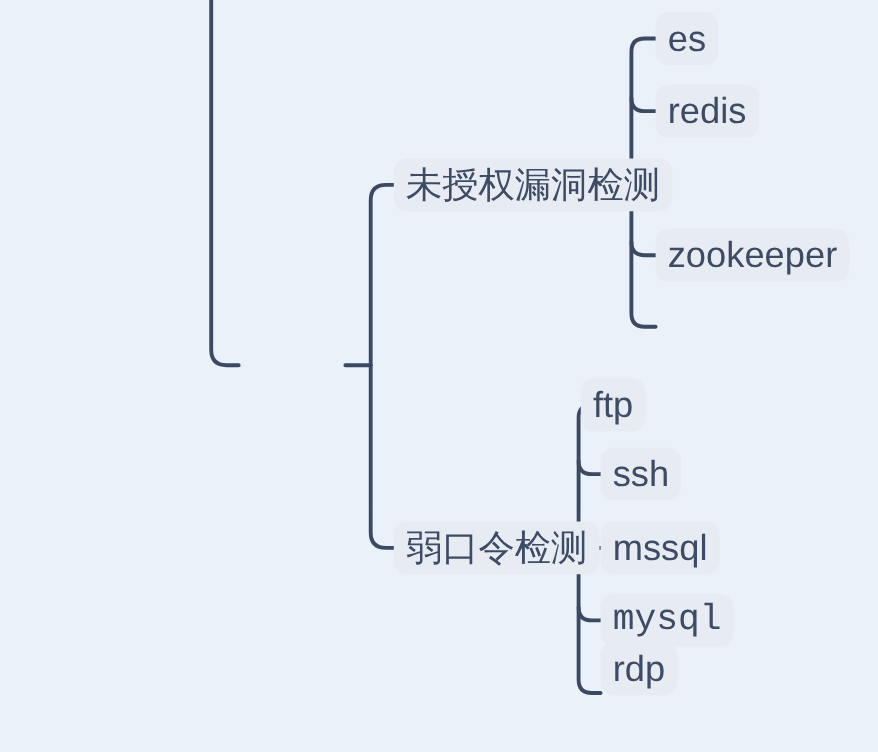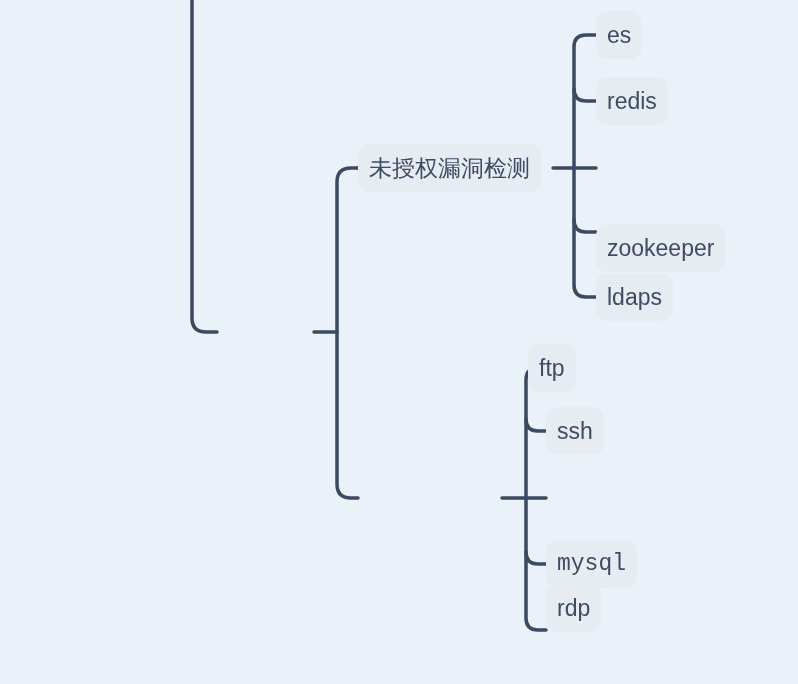--- a/index.html
+++ b/index.html
@@ -34,21 +34,21 @@
     stroke-linecap:round;
   }
   .node{
     position:absolute;
     height:48px;
     line-height:48px;
     padding:0 11px;
     border-radius:12px;
     background:var(--node-bg);
     color:var(--node-text);
-    font-size:23px;
+    font-size:33px;
     white-space:nowrap;
     cursor:default;
   }
 </style>
 </head>
 <body>
 
 <div class="canvas">
 
   <svg class="links" viewBox="0 0 798 684">
@@ -66,27 +66,28 @@
   </svg>
 
 
   <div class="node" style="left:358px;top:144px;text-align:right;">未授权漏洞检测</div>
 
   <div class="node" style="left:596px;top:11px;">es</div>
 
   <div class="node" style="left:596px;top:77px;">redis</div>
 
 
-  <div class="node" style="left:596px;top:224px;">zookeeper</div>
+  <div class="node" style="left:596px;top:208px;">zookeeper</div>
 
-  <div class="node" style="left:596px;top:273px;">ldaps</div>
 
+  <div class="node" style="left:358px;top:474px;">弱口令检测</div>
 
   <div class="node" style="left:528px;top:344px;">ftp</div>
 
   <div class="node" style="left:546px;top:407px;">ssh</div>
 
+  <div class="node" style="left:546px;top:474px;">mssql</div>
 
   <div class="node" style="left:546px;top:540px;font-family:Liberation Mono, monospace;">mysql</div>
 
   <div class="node" style="left:546px;top:584px;">rdp</div>
 
 </div>
 
 </body></html>

